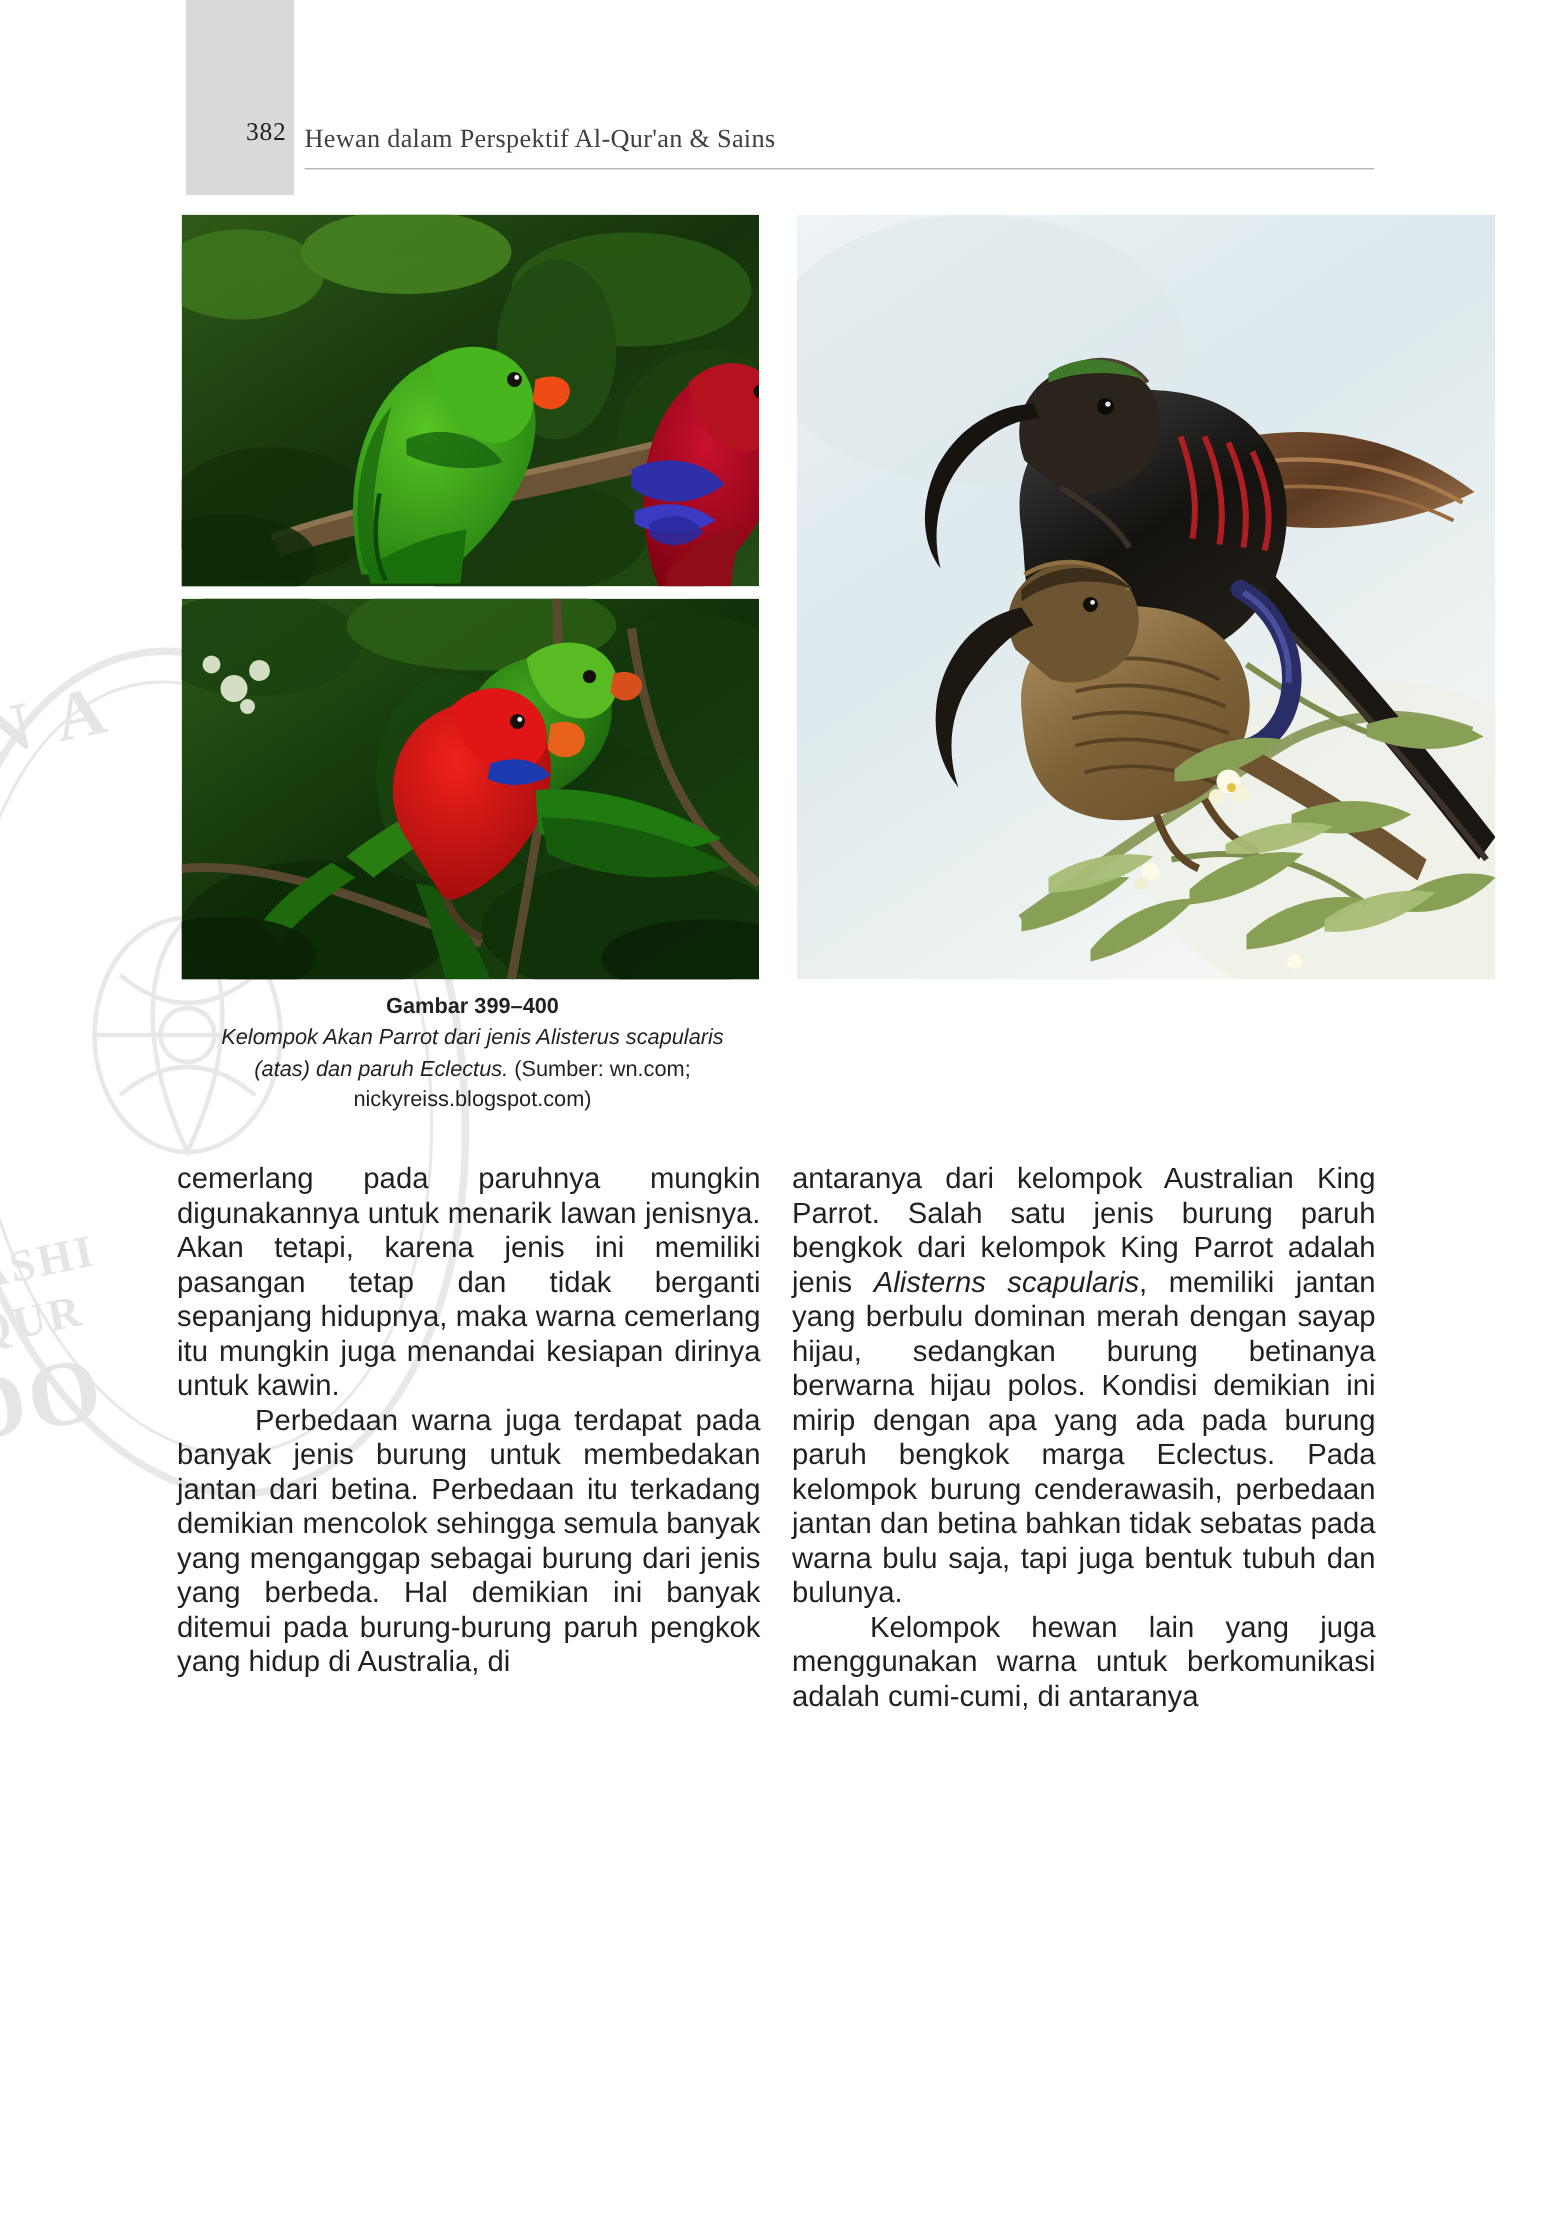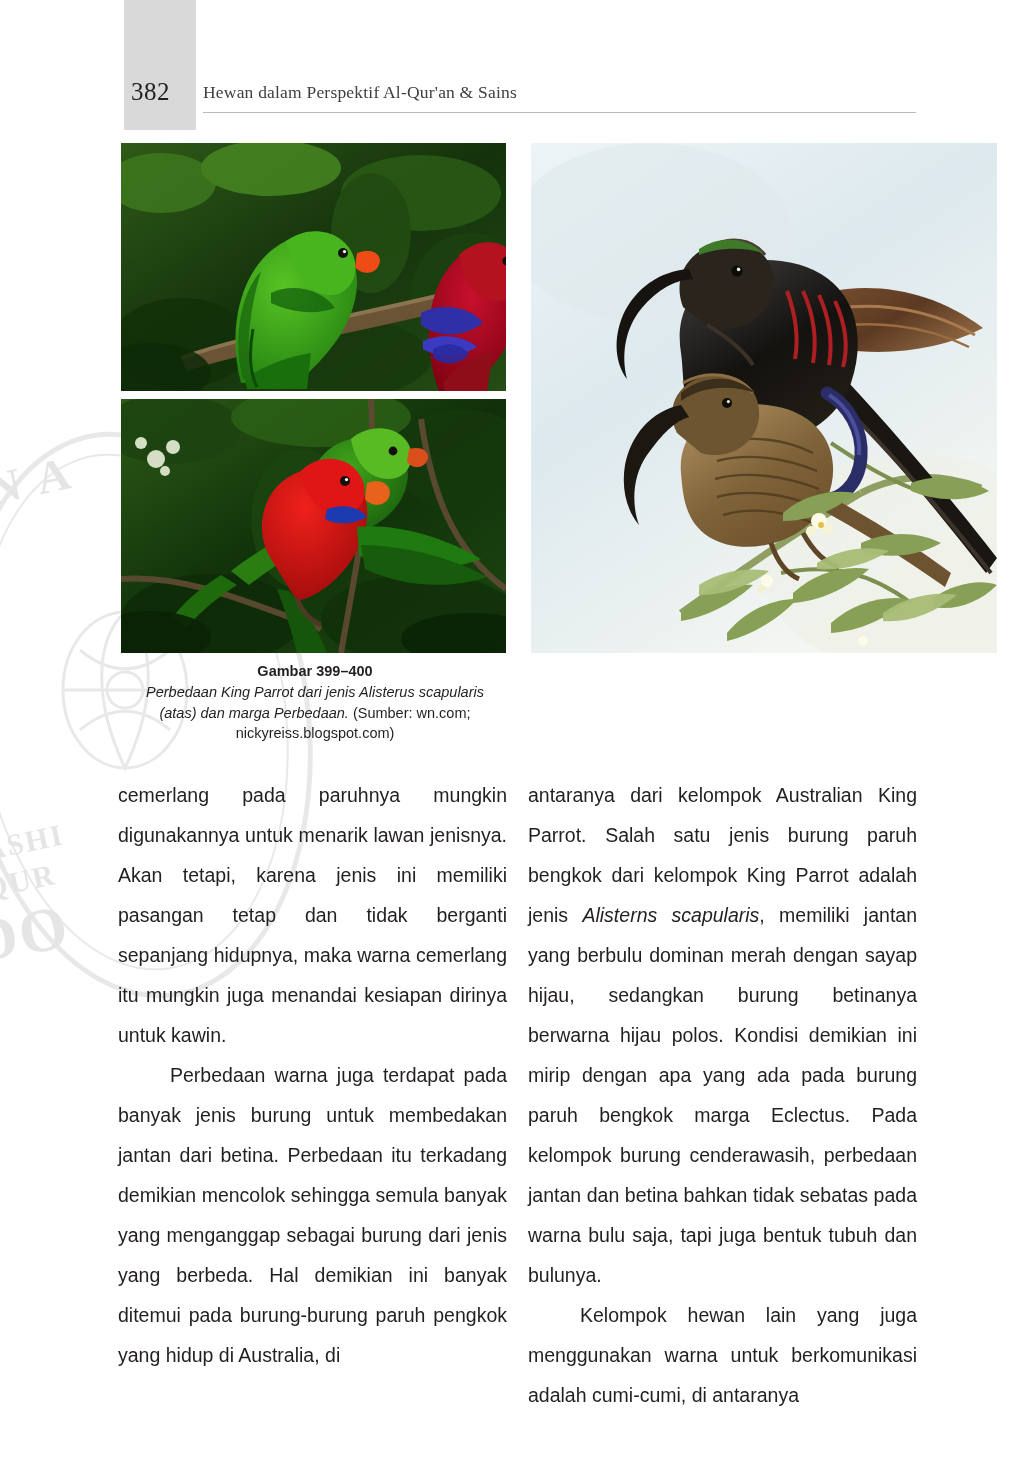--- a/index.html
+++ b/index.html
@@ -25,23 +25,23 @@
     top: 0;
     width: 72px;
     height: 130px;
     background: #d9d9d9;
   }
   .page-number {
     position: absolute;
     left: 131px;
     top: 78px;
     width: 60px;
-    text-align: left;
+    text-align: right;
     font-family: "Liberation Serif", serif;
-    font-size: 25px;
+    font-size: 17px;
     color: #231f20;
     letter-spacing: 0.5px;
   }
   .header-title {
     position: absolute;
     left: 203px;
     top: 82px;
     font-family: "Liberation Serif", serif;
     font-size: 17.5px;
     color: #404040;
@@ -137,21 +137,21 @@
   #caption-left { left: 121px; top: 663px; width: 388px; text-align: center; }
   #caption-right { left: 520px; top: 672px; width: 490px; }
 
   
   .col {
     position: absolute;
     top: 775px;
     width: 389px;
     font-family: "Liberation Sans", sans-serif;
     font-size: 19.5px;
-    line-height: 40px;
+    line-height: 23px;
     color: #231f20;
     text-align: justify;
   }
   #col-left { left: 118px; }
   #col-right { left: 528px; }
   .col p { margin: 0; }
   .col p.indent { text-indent: 52px; }
   .col em { font-style: italic; }
 </style>
 </head>
@@ -441,22 +441,22 @@
         <circle cx="236" cy="438" r="6" fill="#fdfbe8"></circle>
         <circle cx="230" cy="446" r="4.5" fill="#f3efd2"></circle>
         <circle cx="332" cy="498" r="5" fill="#fdfbe8"></circle>
       </g>
     </svg>
   </div>
 
   <div class="caption" id="caption-left">
     <span class="cap-title">Gambar 399–400</span>
     <span class="cap-body">
-      <span>Perbedaan King Parrot dari jenis Alisterus scapularis</span><br>
-      <span>(atas) dan marga Perbedaan.</span><span class="roman"> (Sumber: wn.com;</span><br>
+      <span>Kelompok Akan Parrot dari jenis Alisterus scapularis</span><br>
+      <span>(atas) dan paruh Eclectus.</span><span class="roman"> (Sumber: wn.com;</span><br>
       <span class="roman">nickyreiss.blogspot.com)</span>
     </span>
   </div>
 
   <div class="caption" id="caption-right">
   </div>
 
   <div class="col" id="col-left">
     <p>cemerlang pada paruhnya mungkin digunakannya untuk menarik lawan jenisnya. Akan tetapi, karena jenis ini memiliki pasangan tetap dan tidak berganti sepanjang hidupnya, maka warna cemerlang itu mungkin juga menandai kesiapan dirinya untuk kawin.</p>
     <p class="indent">Perbedaan warna juga terdapat pada banyak jenis burung untuk membedakan jantan dari betina. Perbedaan itu terkadang demikian mencolok sehingga semula banyak yang menganggap sebagai burung dari jenis yang berbeda. Hal demikian ini banyak ditemui pada burung-burung paruh pengkok yang hidup di Australia, di</p>

